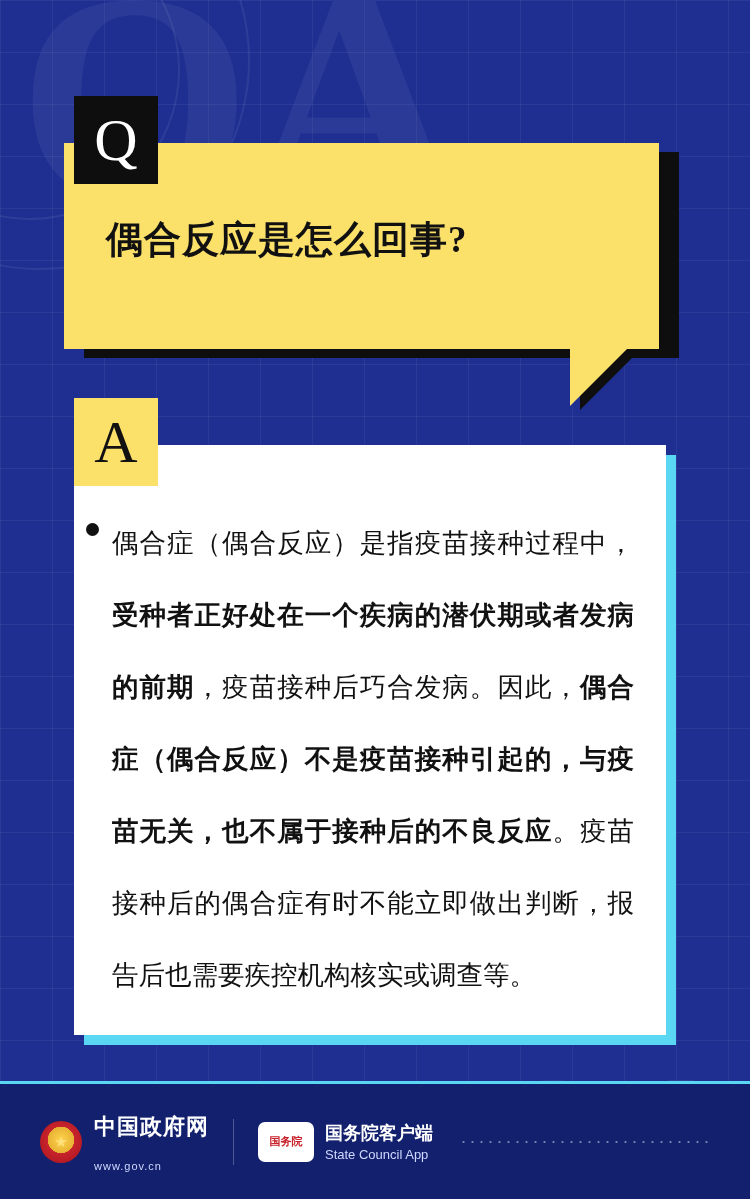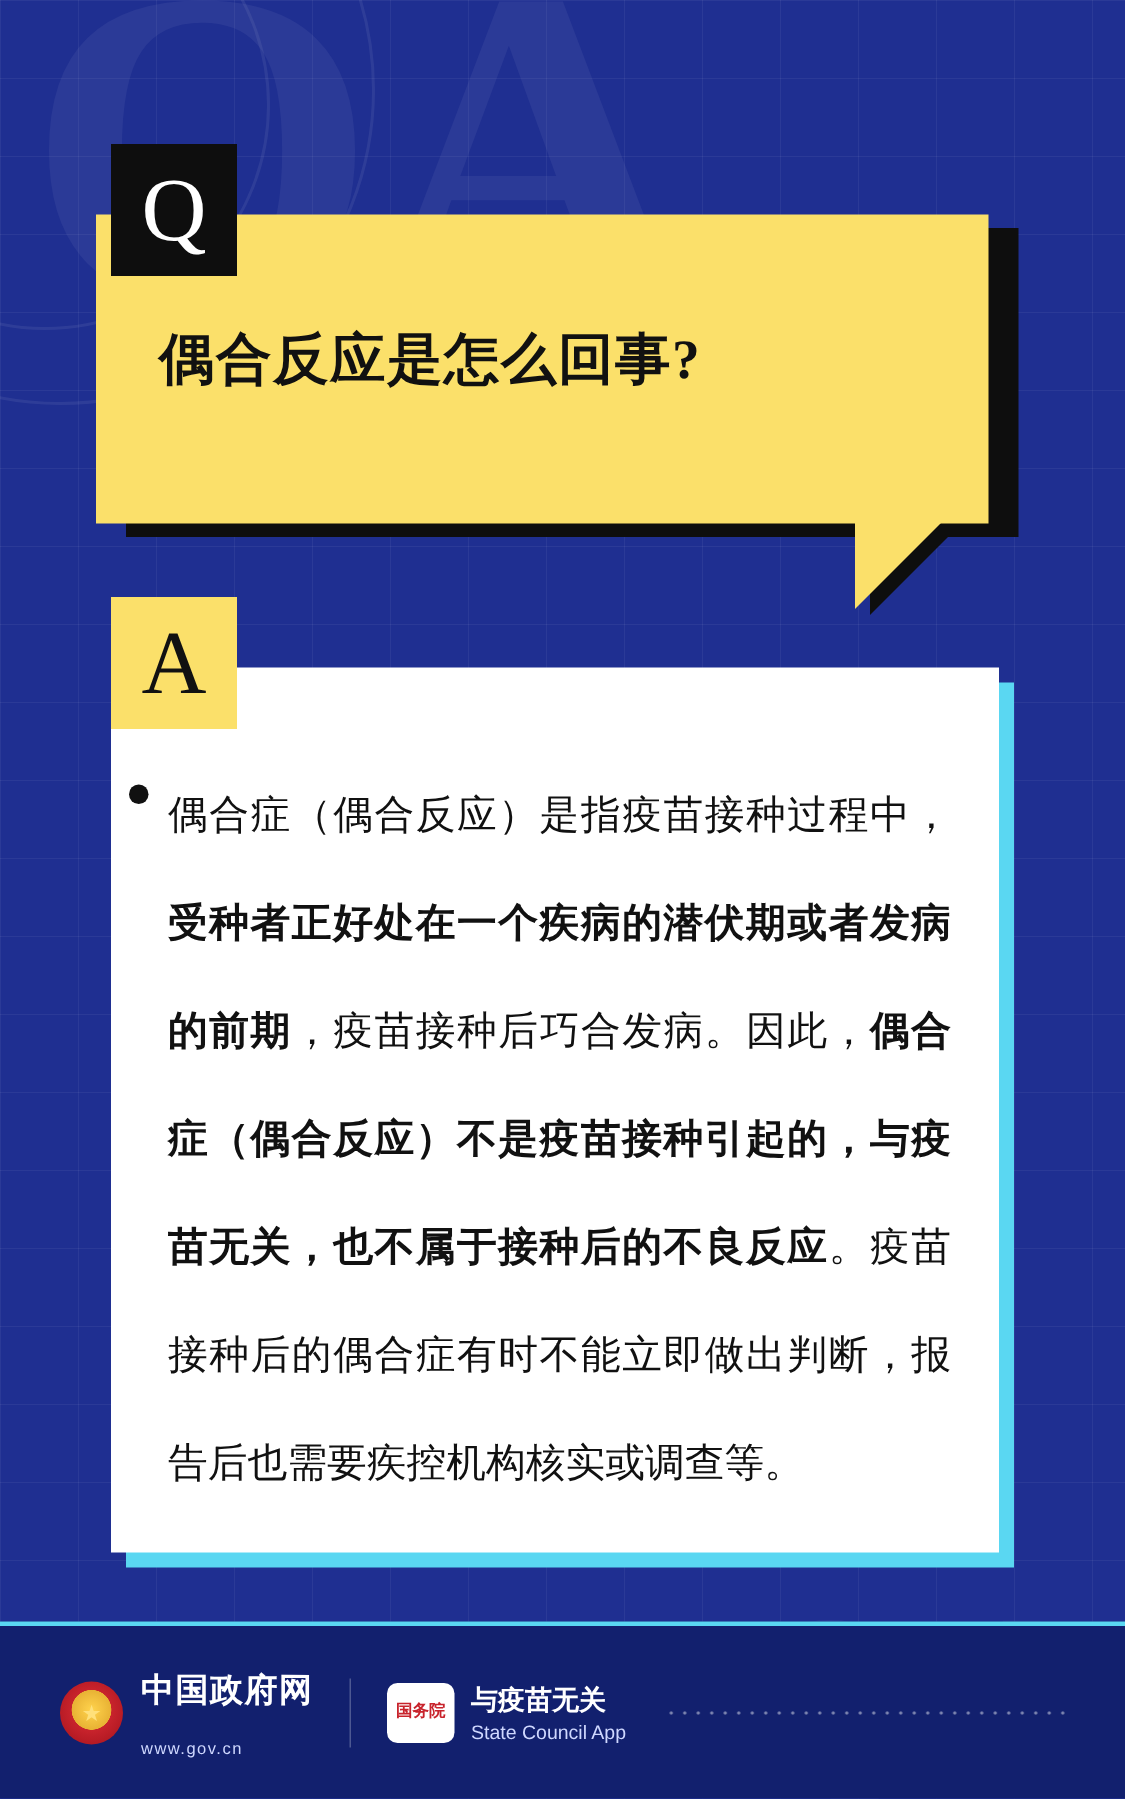--- a/index.html
+++ b/index.html
@@ -227,21 +227,21 @@
     height: 46px;
     background: rgba(255,255,255,0.25);
     margin: 0 24px;
   }
   .app {
     display: flex;
     align-items: center;
     gap: 11px;
   }
   .app-icon {
-    width: 45px;
+    width: 56px;
     height: 40px;
     border-radius: 7px;
     background: #ffffff;
     display: flex;
     align-items: center;
     justify-content: center;
     color: #c8232c;
     font-size: 11px;
     font-weight: 700;
     line-height: 1.1;
@@ -299,18 +299,18 @@
     <div class="emblem">★</div>
     <div class="brand-text">
       <div class="line1">中国政府网</div>
       <div class="line2">www.gov.cn</div>
     </div>
   </div>
   <div class="divider-v"></div>
   <div class="app">
     <div class="app-icon">国务院</div>
     <div class="app-text">
-      <div class="line1">与疫苗无关</div>
+      <div class="line1">国务院客户端</div>
       <div class="line2">State Council App</div>
     </div>
   </div>
   <div class="dots"></div>
 </div>
 
 </body></html>

